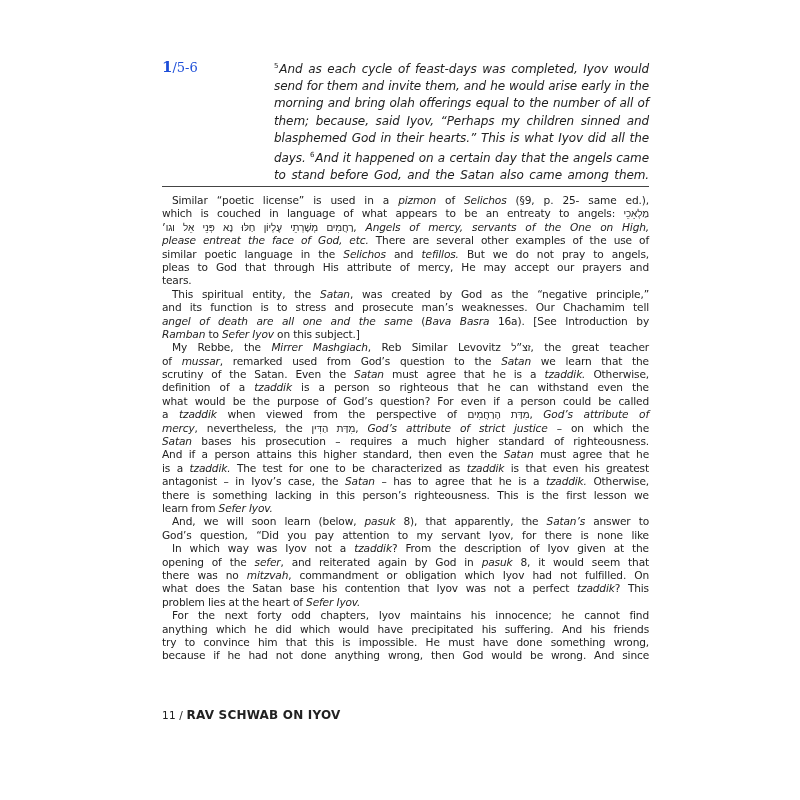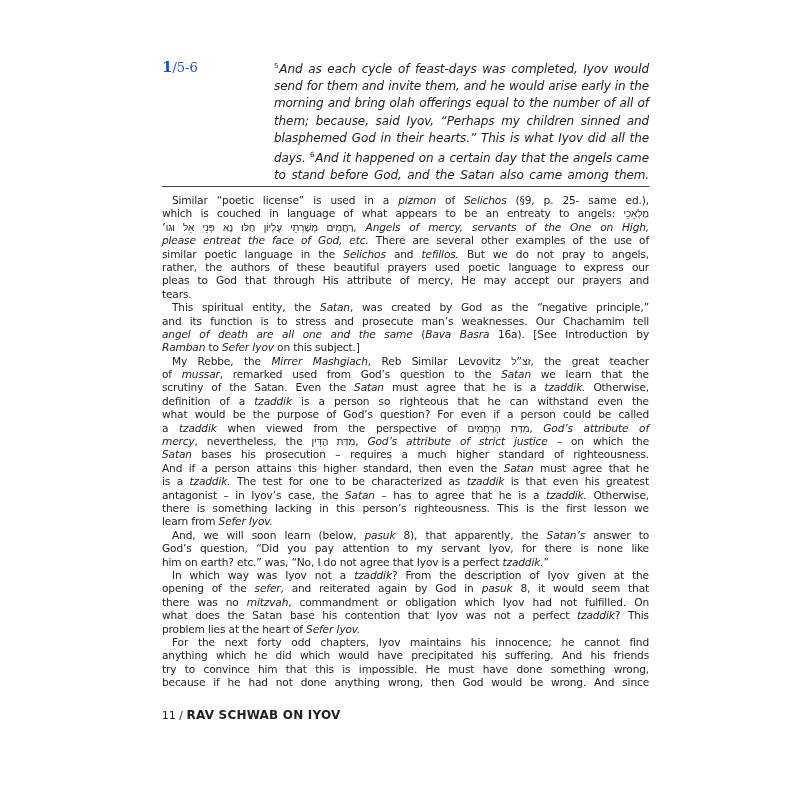--- a/index.html
+++ b/index.html
@@ -107,21 +107,20 @@
     </div>
 
   <div class="rule"></div>
 
   <div class="commentary" id="commentary">
       <span class="ln indent"><span>Similar “poetic license” is used in a </span><i>pizmon</i><span> of </span><i>Selichos</i><span> (§9, p. 25- same ed.),</span></span>
       <span class="ln"><span>which is couched in language of what appears to be an entreaty to angels: </span><span class="heb" dir="rtl">מַלְאָכֵי</span></span>
       <span class="ln"><span class="heb" dir="rtl">רַחֲמִים מְשָׁרְתֵי עֶלְיוֹן חַלּוּ נָא פְּנֵי אֵל וגו׳</span><span>, </span><i>Angels of mercy, servants of the One on High,</i></span>
       <span class="ln"><i>please entreat the face of God, etc.</i><span> There are several other examples of the use of</span></span>
       <span class="ln"><span>similar poetic language in the </span><i>Selichos</i><span> and </span><i>tefillos.</i><span> But we do not pray to angels,</span></span>
-      <span class="ln"><span>rather, the authors of these beautiful prayers used poetic language to express our</span></span>
       <span class="ln"><span>pleas to God that through His attribute of mercy, He may accept our prayers and</span></span>
       <span class="ln last"><span>tears.</span></span>
       <span class="ln indent"><span>This spiritual entity, the </span><i>Satan</i><span>, was created by God as the “negative principle,”</span></span>
       <span class="ln"><span>and its function is to stress and prosecute man’s weaknesses. Our Chachamim tell</span></span>
       <span class="ln"><i>angel of death are all one and the same</i><span> (</span><i>Bava Basra</i><span> 16a). [See Introduction by</span></span>
       <span class="ln last"><i>Ramban</i><span> to </span><i>Sefer Iyov</i><span> on this subject.]</span></span>
       <span class="ln indent"><span>My Rebbe, the </span><i>Mirrer Mashgiach</i><span>, Reb Similar Levovitz </span><span class="heb" dir="rtl">זצ״ל</span><span>, the great teacher</span></span>
       <span class="ln"><span>of </span><i>mussar</i><span>, remarked used from God’s question to the </span><i>Satan</i><span> we learn that the</span></span>
       <span class="ln"><span>scrutiny of the Satan. Even the </span><i>Satan</i><span> must agree that he is a </span><i>tzaddik.</i><span> Otherwise,</span></span>
       <span class="ln"><span>definition of a </span><i>tzaddik</i><span> is a person so righteous that he can withstand even the</span></span>
@@ -129,21 +128,20 @@
       <span class="ln"><span>a </span><i>tzaddik</i><span> when viewed from the perspective of </span><span class="heb" dir="rtl">מִדַּת הָרַחֲמִים</span><span>, </span><i>God’s attribute of</i></span>
       <span class="ln"><i>mercy</i><span>, nevertheless, the </span><span class="heb" dir="rtl">מִדַּת הַדִּין</span><span>, </span><i>God’s attribute of strict justice</i><span> – on which the</span></span>
       <span class="ln"><i>Satan</i><span> bases his prosecution – requires a much higher standard of righteousness.</span></span>
       <span class="ln"><span>And if a person attains this higher standard, then even the </span><i>Satan</i><span> must agree that he</span></span>
       <span class="ln"><span>is a </span><i>tzaddik.</i><span> The test for one to be characterized as </span><i>tzaddik</i><span> is that even his greatest</span></span>
       <span class="ln"><span>antagonist – in Iyov’s case, the </span><i>Satan</i><span> – has to agree that he is a </span><i>tzaddik.</i><span> Otherwise,</span></span>
       <span class="ln"><span>there is something lacking in this person’s righteousness. This is the first lesson we</span></span>
       <span class="ln last"><span>learn from </span><i>Sefer Iyov.</i></span>
       <span class="ln indent"><span>And, we will soon learn (below, </span><i>pasuk</i><span> 8), that apparently, the </span><i>Satan’s</i><span> answer to</span></span>
       <span class="ln"><span>God’s question, “Did you pay attention to my servant Iyov, for there is none like</span></span>
-      <span class="ln last"><span>him on earth? etc.” was, “No, I do not agree that Iyov is a perfect </span><i>tzaddik.</i><span>”</span></span>
       <span class="ln indent"><span>In which way was Iyov not a </span><i>tzaddik</i><span>? From the description of Iyov given at the</span></span>
       <span class="ln"><span>opening of the </span><i>sefer</i><span>, and reiterated again by God in </span><i>pasuk</i><span> 8, it would seem that</span></span>
       <span class="ln"><span>there was no </span><i>mitzvah</i><span>, commandment or obligation which Iyov had not fulfilled. On</span></span>
       <span class="ln"><span>what does the Satan base his contention that Iyov was not a perfect </span><i>tzaddik</i><span>? This</span></span>
       <span class="ln last"><span>problem lies at the heart of </span><i>Sefer Iyov.</i></span>
       <span class="ln indent"><span>For the next forty odd chapters, Iyov maintains his innocence; he cannot find</span></span>
       <span class="ln"><span>anything which he did which would have precipitated his suffering. And his friends</span></span>
       <span class="ln"><span>try to convince him that this is impossible. He must have done something wrong,</span></span>
       <span class="ln"><span>because if he had not done anything wrong, then God would be wrong. And since</span></span>
     </div>

